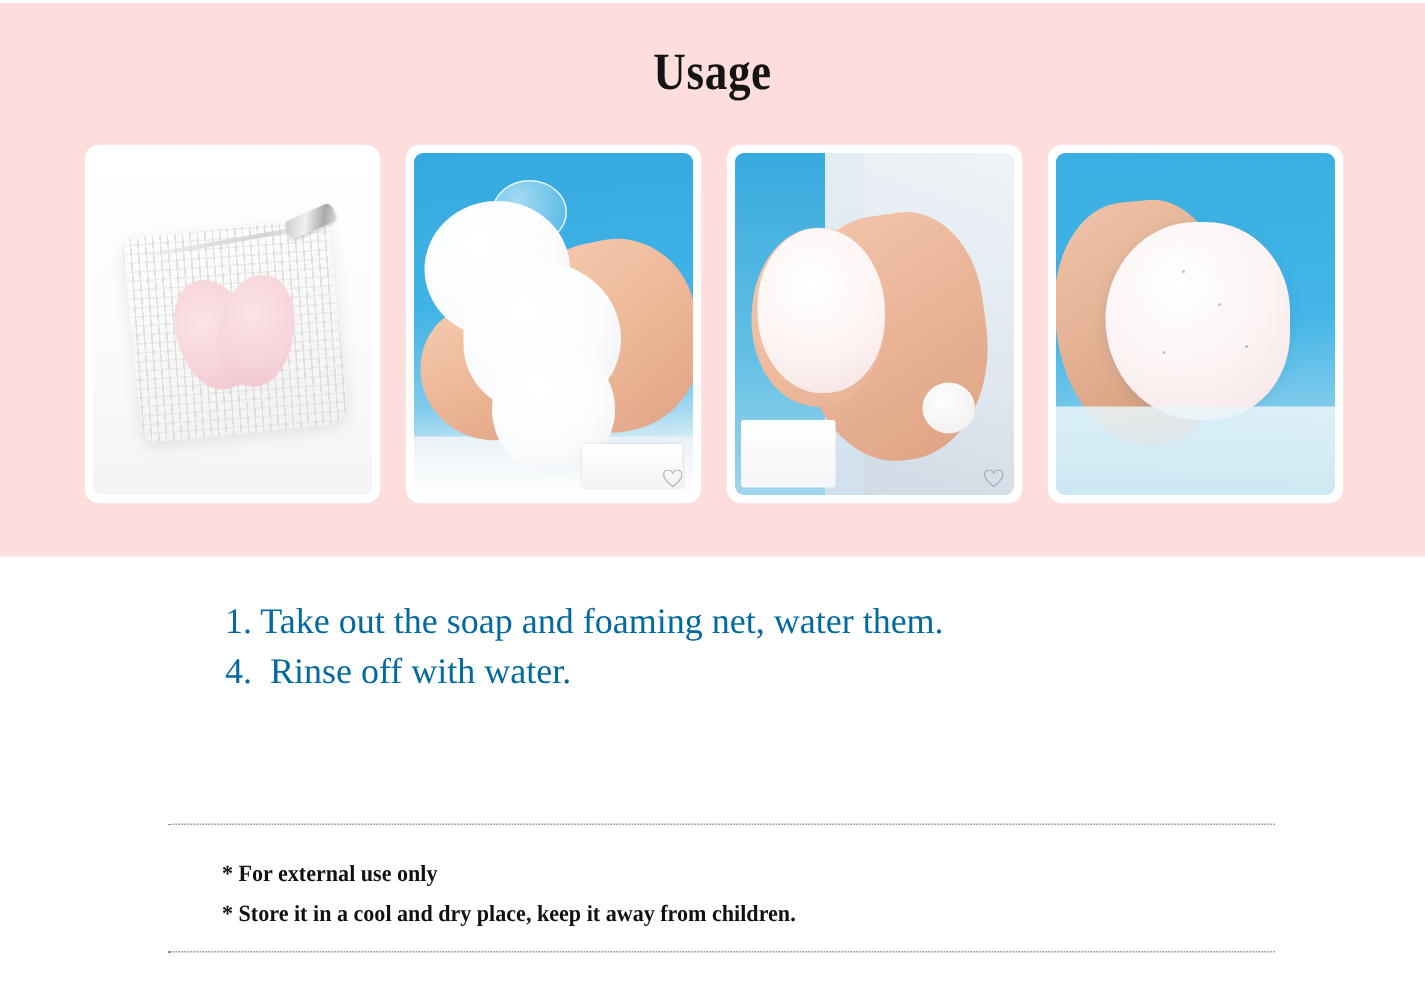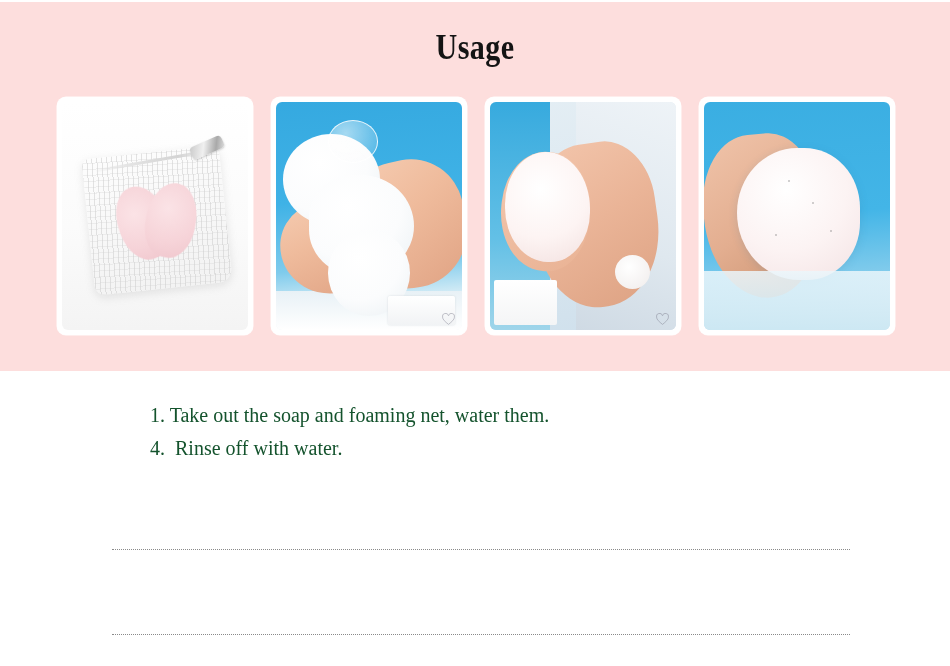--- a/index.html
+++ b/index.html
@@ -264,23 +264,23 @@
 
   
   .steps {
     position: absolute;
     left: 150px;
     top: 399px;
     width: 720px;
   }
   .step {
     font-family: "Liberation Serif", serif;
-    font-size: 20px;
+    font-size: 24px;
     line-height: 33px;
-    color: #14532d;
+    color: #0369a1;
     white-space: pre;
   }
 
   .divider {
     position: absolute;
     left: 112px;
     width: 738px;
     height: 0;
     border-top: 1px dotted #8a8a8a;
   }
@@ -369,16 +369,20 @@
     </div>
   </div>
 
   <div class="steps">
     <div class="step">1. Take out the soap and foaming net, water them.</div>
     <div class="step">4.  Rinse off with water.</div>
   </div>
 
   <div class="divider top"></div>
 
+  <div class="notes">
+    <div class="note">* For external use only</div>
+    <div class="note">* Store it in a cool and dry place, keep it away from children.</div>
+  </div>
 
   <div class="divider bottom"></div>
 
 </div>
 
 </body></html>

